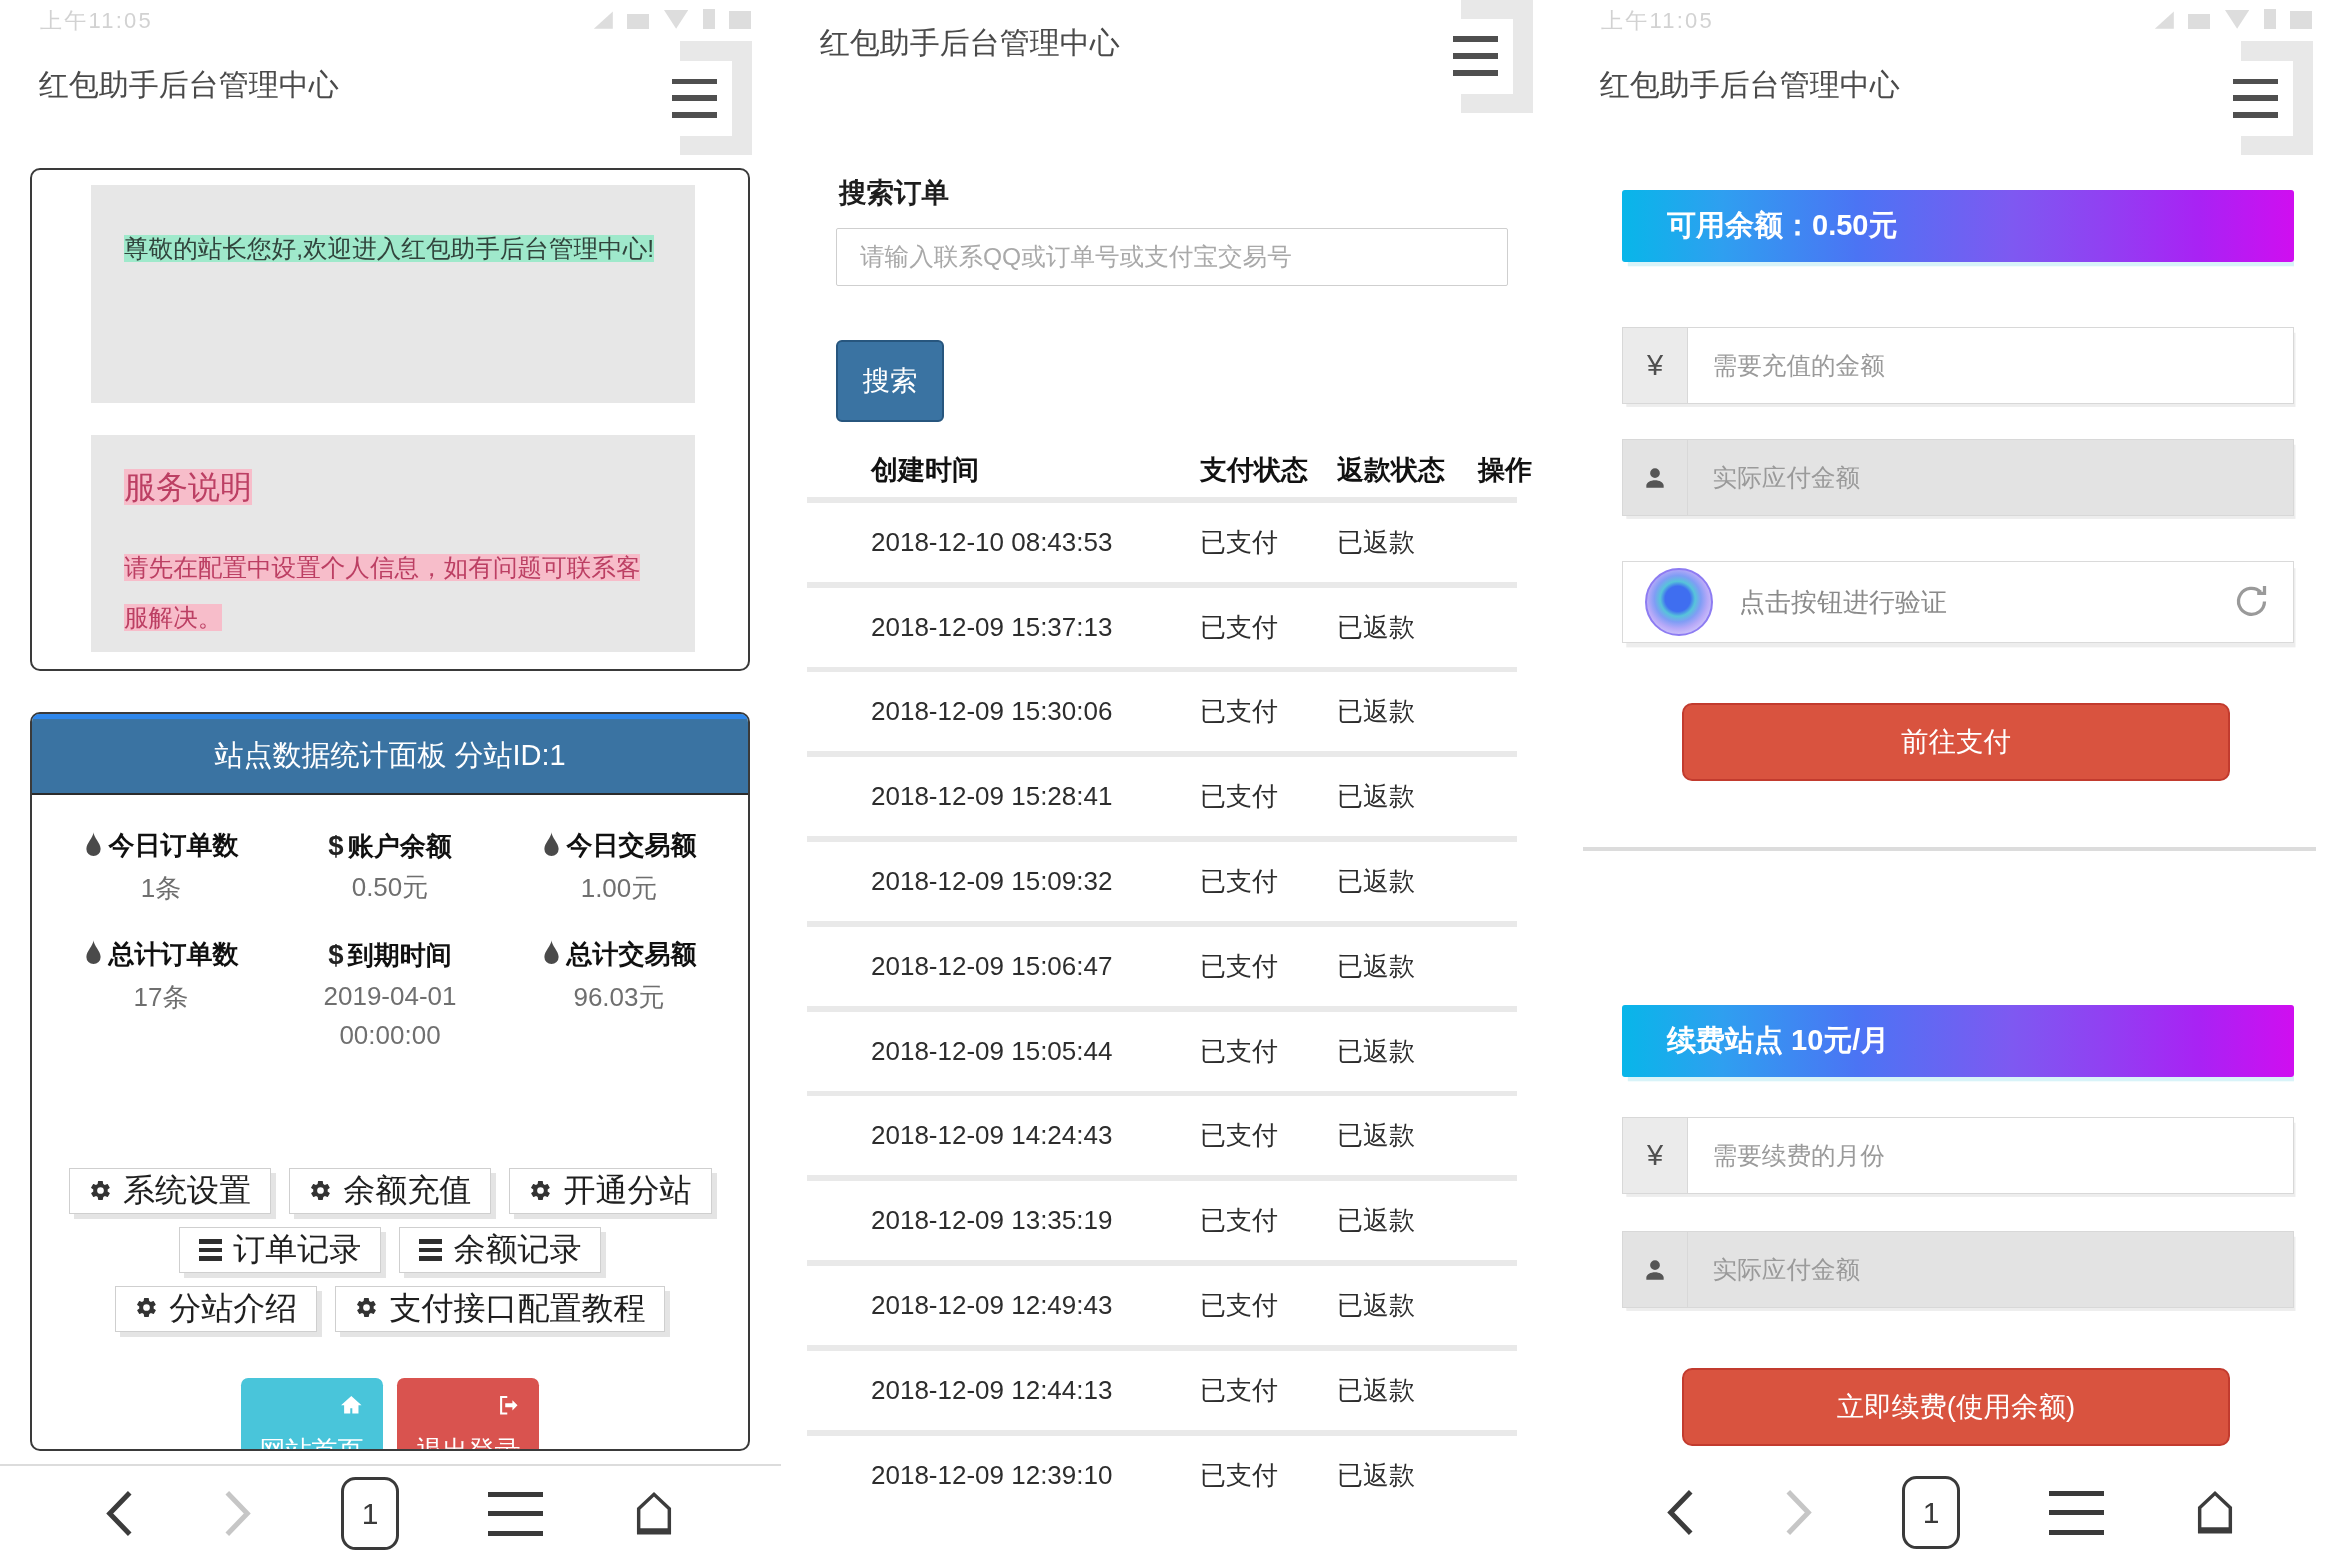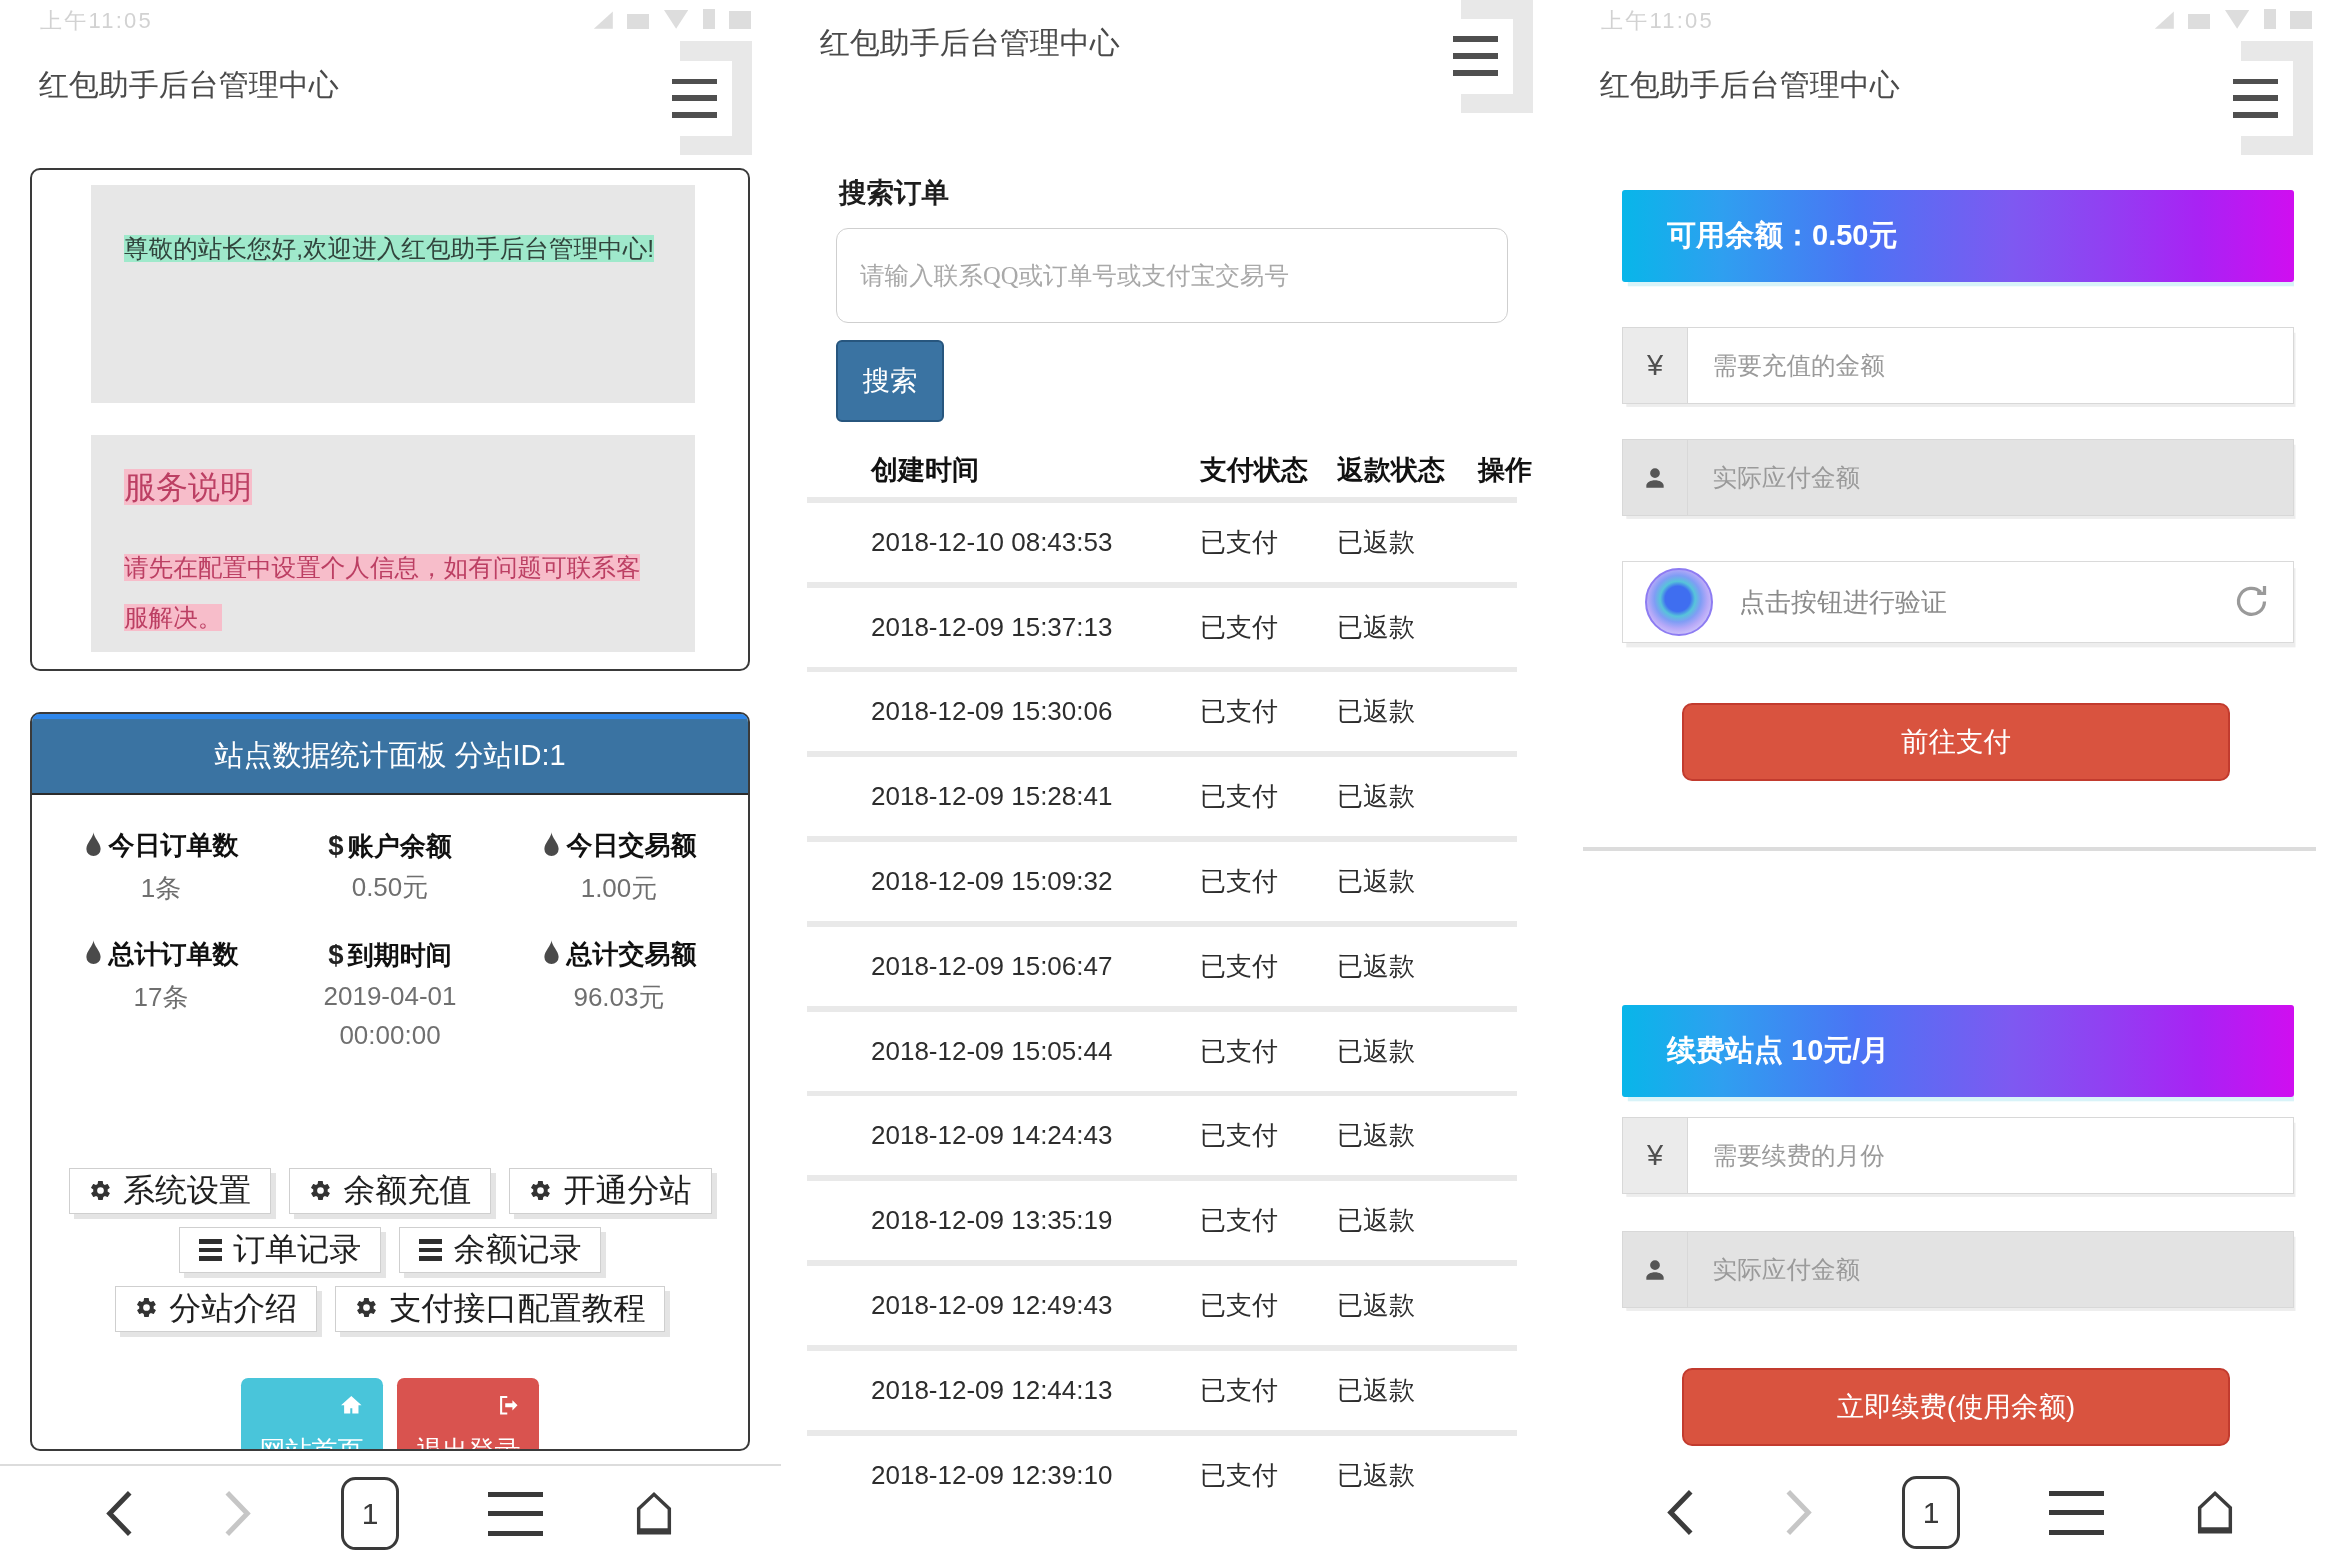--- a/index.html
+++ b/index.html
@@ -71,35 +71,35 @@
              align-items:center;justify-content:space-between;padding:0 98px;box-sizing:border-box;}
   #phone-left .bottomnav{border-top:2.2px solid #dcdcdc;}
   .nav-item{background:none;border:none;cursor:pointer;display:flex;align-items:center;justify-content:center;}
   .tab-box{width:52px;height:67px;border:3.6px solid #3a3a3a;border-radius:14.5px;display:flex;
            align-items:center;justify-content:center;font-size:30px;color:#3a3a3a;}
   .nav-burger{display:flex;flex-direction:column;gap:14.5px;}
   .nav-burger i{width:55px;height:5px;background:#3a3a3a;display:block;}
 
   
   .search-h{position:absolute;top:175px;left:58px;font-size:27.5px;font-weight:bold;color:#1d1d1d;}
-  .search-input{position:absolute;top:228px;left:55px;width:672px;height:95px;box-sizing:border-box;
-        border:1.4px solid #cfcfcf;border-radius:12px;font-size:24.6px;padding:0 23px;color:#444;
-        font-family:Liberation Serif, serif;background:#fff;}
+  .search-input{position:absolute;top:228px;left:55px;width:672px;height:58px;box-sizing:border-box;
+        border:1.4px solid #cfcfcf;border-radius:2px;font-size:24.6px;padding:0 23px;color:#444;
+        font-family:Liberation Sans, sans-serif;background:#fff;}
   .search-input::placeholder{color:#a9a9a9;}
   .search-btn{position:absolute;top:340px;left:55px;width:108px;height:82px;background:#3a73a2;
         border:2.2px solid #27567e;border-radius:5.8px;color:#fff;font-size:27.5px;cursor:pointer;font-family:inherit;}
   .thead{position:absolute;top:442px;left:0;right:0;display:flex;padding:0 14.5px 0 90px;height:55px;
         align-items:center;font-weight:bold;font-size:27px;color:#111;}
   .c-time{width:329px;}.c-pay{width:137px;}.c-refund{width:141px;}.c-op{flex:1;}
   .tbody{position:absolute;top:497px;left:0;right:0;}
   .tsep{height:5.8px;background:#e9e9e9;margin:0 45px 0 26px;}
   .trow{display:flex;padding:0 14.5px 0 90px;height:79px;align-items:center;font-size:26px;color:#2d2d2d;}
 
   
-  .grad{position:absolute;left:61px;width:672px;height:92px;border-radius:2.9px;box-sizing:border-box;
+  .grad{position:absolute;left:61px;width:672px;height:72px;border-radius:2.9px;box-sizing:border-box;
         background:linear-gradient(90deg,#08b6e9 0%,#2f9ff0 15%,#4b74f4 35%,#7e59f1 58%,#9140f2 72%,#a922f4 86%,#d00ef0 100%);
         color:#fff;font-size:29px;font-weight:bold;display:flex;align-items:center;padding-left:45px;
         box-shadow:2.9px 7.2px 0 -2.9px #d8f3f8;}
   #grad-balance{top:190px;}
   #grad-renew{top:1005px;}
   .igroup{position:absolute;left:61px;width:672px;height:77px;display:flex;box-shadow:2.9px 4.3px 0 -1.4px #ededed;}
   .iprefix{width:64px;background:#ebebeb;border:1.4px solid #d8d8d8;border-right:none;display:flex;
         align-items:center;justify-content:center;font-size:29px;color:#4f4f4f;}
   .ifield{flex:1;border:1.4px solid #d8d8d8;font-size:24.6px;padding:0 24.6px;color:#444;background:#fff;
         font-family:inherit;min-width:0;}

